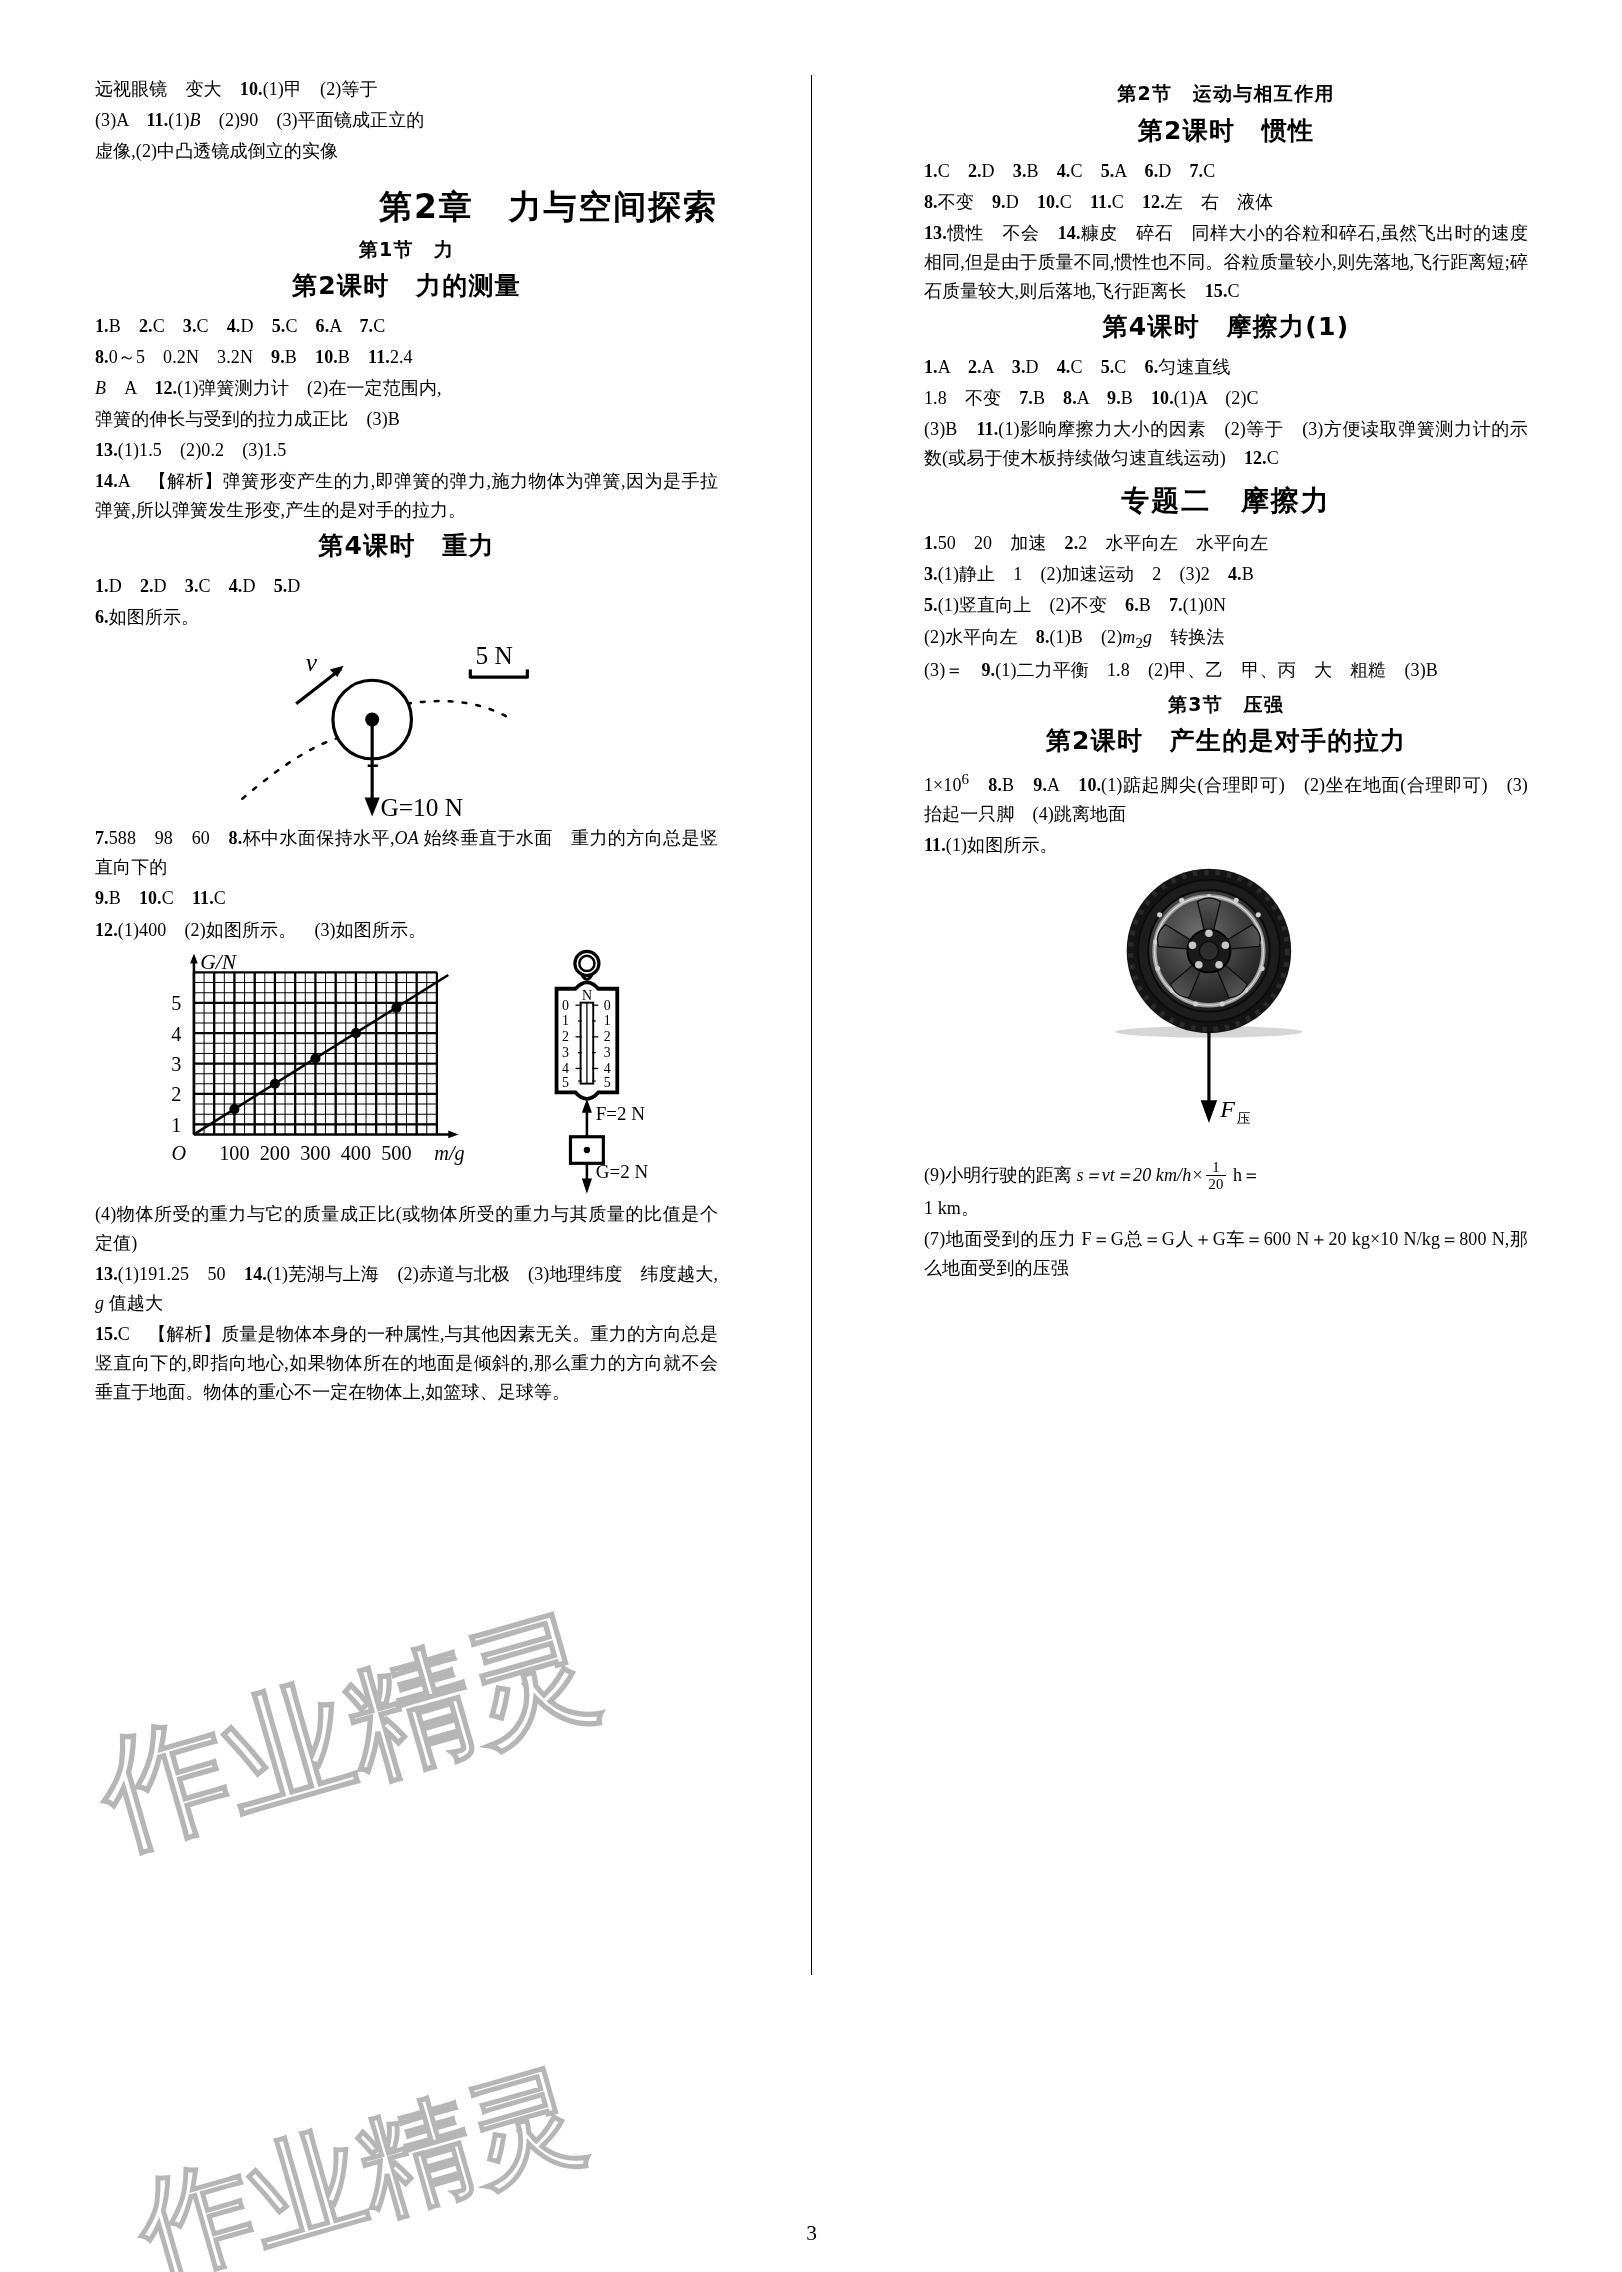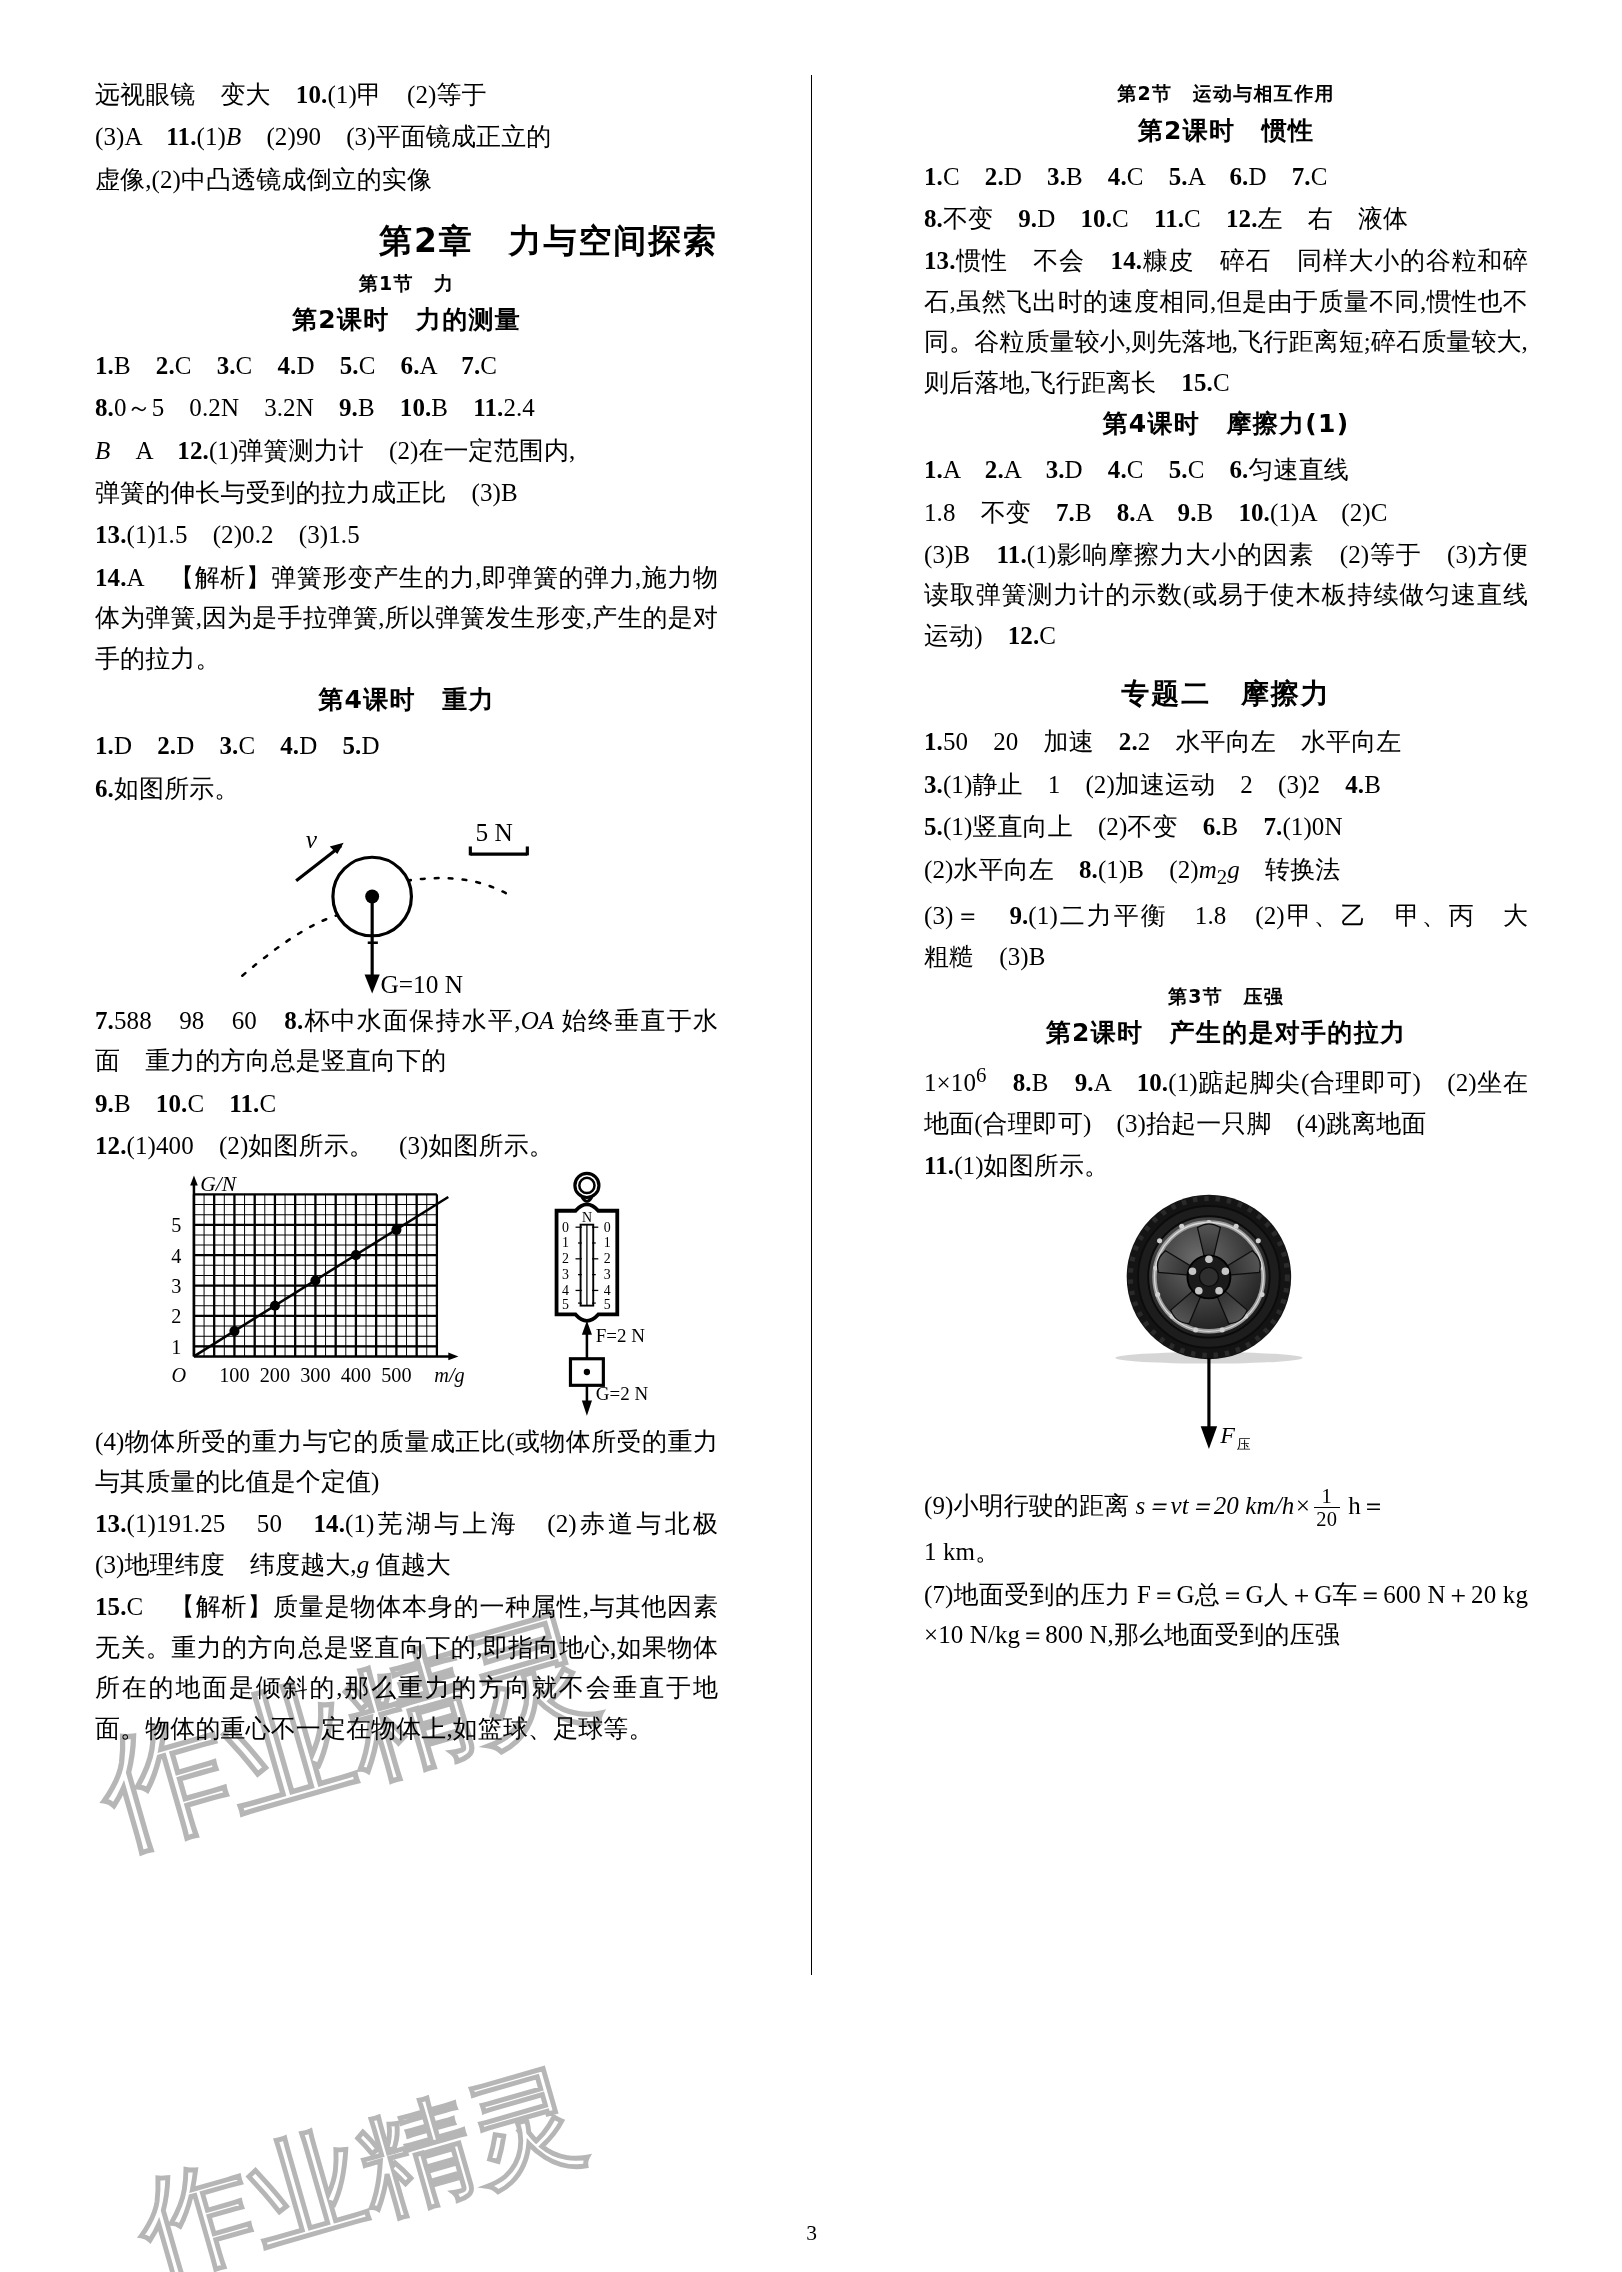--- a/index.html
+++ b/index.html
@@ -27,21 +27,21 @@
   .col-left{padding-right:23px;}
   .col-right{padding-left:42px;}
   .divider{
     width:1.9px;background:#000;
     margin:0 auto;
     height:1900px;
     flex:0 0 1.9px;
   }
   
   .ln{
-    font-size:25px;
+    font-size:18px;
     line-height:1.62;
     letter-spacing:0.1px;
     text-align:justify;
     margin:0 0 1.9px 0;
     word-break:break-all;
   }
   .it{font-style:italic;}
   
   .h-chapter{
     text-align:right;font-weight:bold;
@@ -54,21 +54,21 @@
     font-size:19px;margin:6.3px 0 6.3px 0;letter-spacing:1.3px;
   }
   .h-lesson{
     text-align:center;font-weight:bold;
     font-family:"DejaVu Sans","Liberation Sans",sans-serif;
     font-size:25px;margin:3.8px 0 10px 0;letter-spacing:1.3px;
   }
   .h-topic{
     text-align:center;font-weight:bold;
     font-family:"DejaVu Sans","Liberation Sans",sans-serif;
-    font-size:28px;margin:19px 0 9px 0;letter-spacing:1.9px;
+    font-size:28px;margin:9px 0 9px 0;letter-spacing:1.9px;
   }
   .fig{width:100%;display:flex;justify-content:center;align-items:flex-start;}
   .figrow{display:flex;justify-content:center;align-items:flex-start;gap:46px;width:100%;}
   .pageno{
     position:absolute;left:0;right:0;bottom:27px;
     text-align:center;font-size:21.5px;
     font-family:"Liberation Serif",serif;
   }
   .wm{
     position:absolute;

